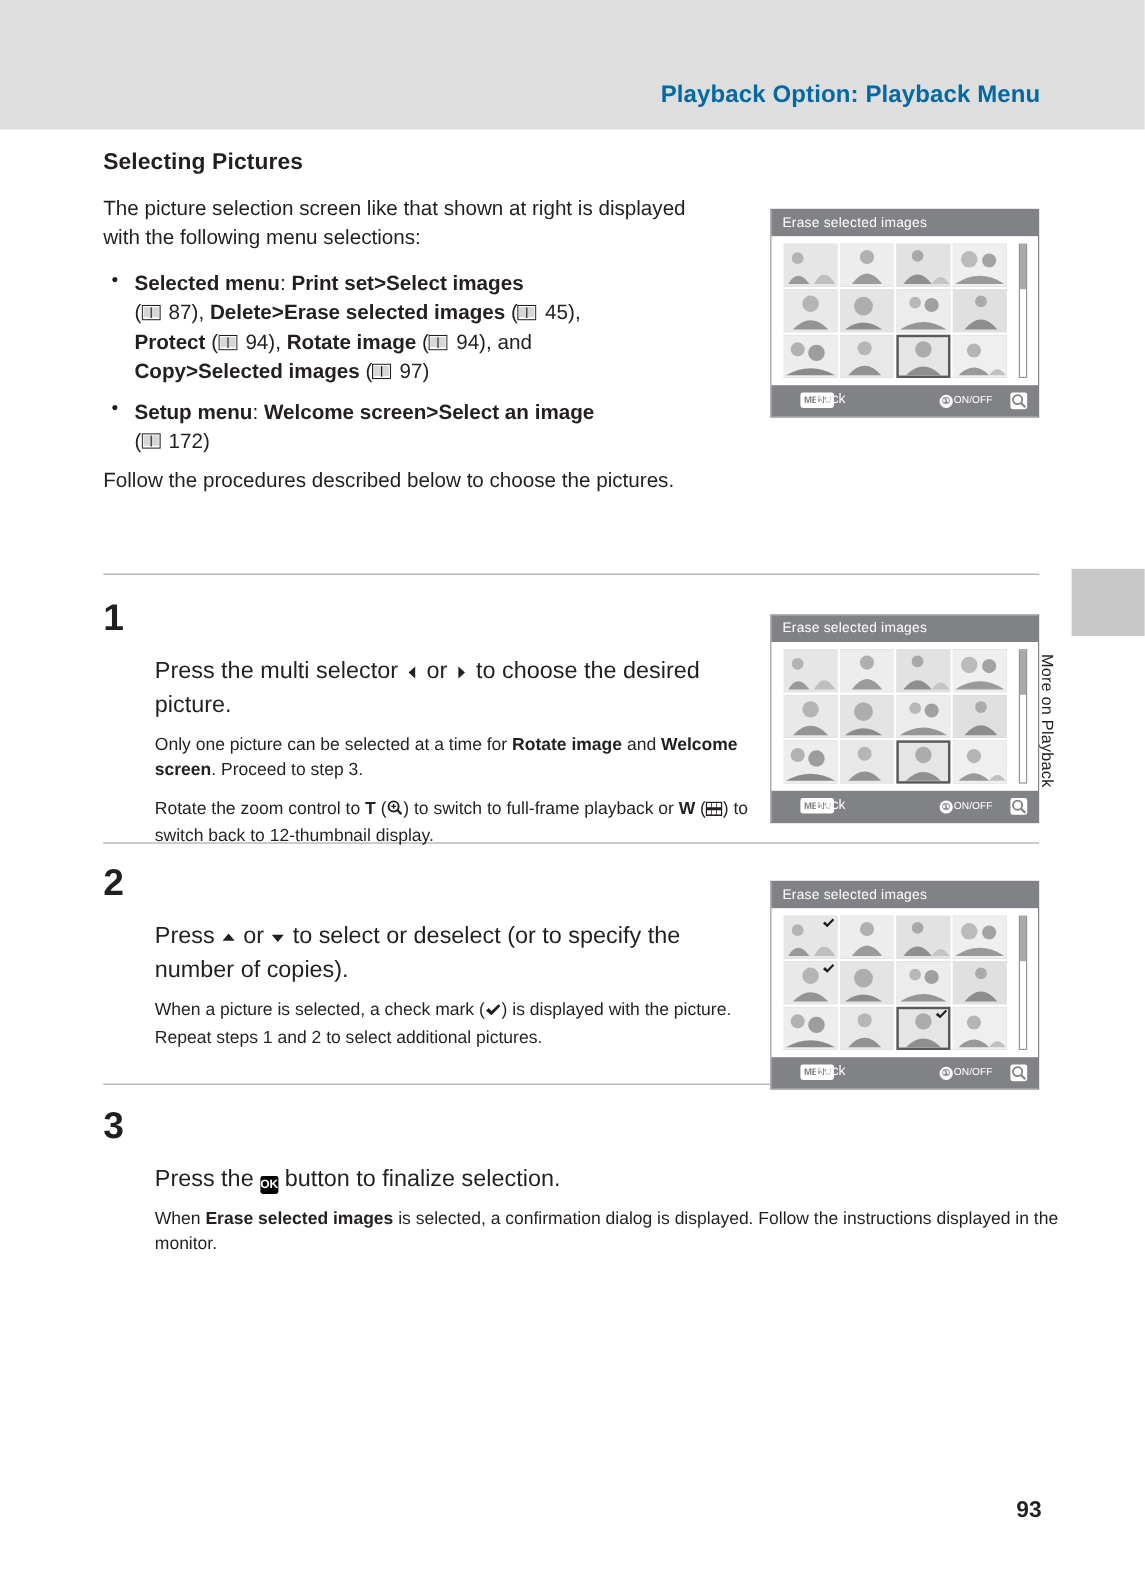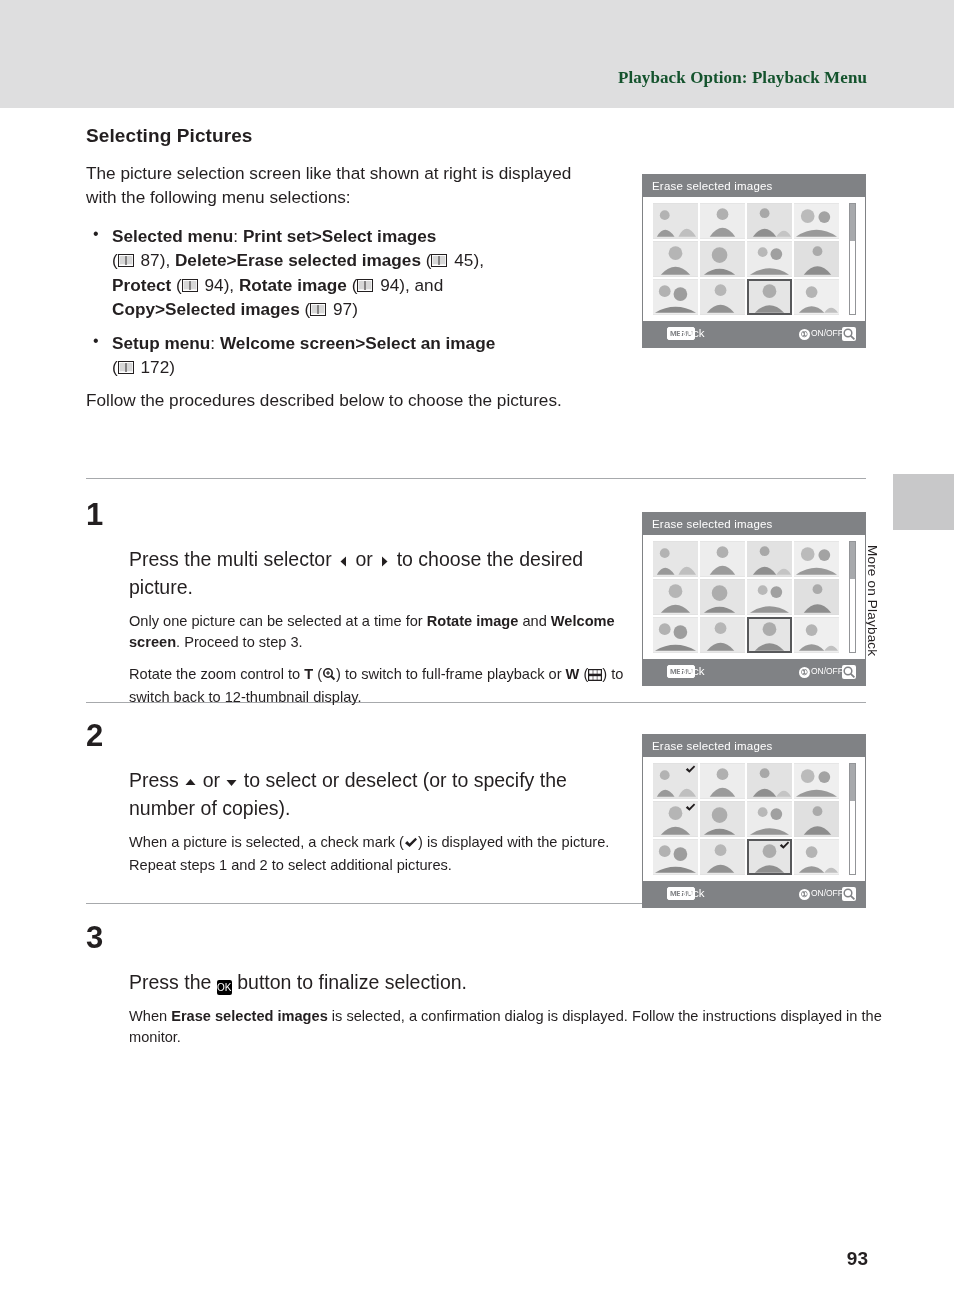--- a/index.html
+++ b/index.html
@@ -25,25 +25,24 @@
     position: absolute;
     left: 0; top: 0;
     width: 954px;
     height: 108px;
     background: #dededf;
   }
   .header-title {
     position: absolute;
     right: 87px;
     top: 68px;
-    font-size: 17px;
+    font-size: 20px;
     font-weight: bold;
-    color: #14532d;
+    color: #0369a1;
     letter-spacing: 0.1px;
-    font-family: Liberation Serif, serif;
   }
   
   .side-tab {
     position: absolute;
     left: 893px;
     top: 474px;
     width: 61px;
     height: 56px;
     background: #c8c8c9;
   }
@@ -253,21 +252,21 @@
   }
   .foot-back {
     position: absolute;
     left: 36px;
     top: 5px;
     font-size: 11.5px;
     line-height: 15px;
   }
   .onoff-wrap {
     position: absolute;
-    right: 22px;
+    right: 38px;
     top: 6px;
     font-size: 8.5px;
     line-height: 13px;
     white-space: nowrap;
   }
   .onoff-dot {
     display: inline-block;
     width: 11px;
     height: 11px;
     border-radius: 50%;
@@ -314,21 +313,21 @@
   .blackbtn {
     display: inline-block;
     width: 15px;
     height: 15px;
     background: #000;
     color: #fff;
     border-radius: 2px;
     text-align: center;
     line-height: 15px;
     font-size: 10px;
-    font-weight: normal;
+    font-weight: bold;
     vertical-align: -2px;
   }
 </style>
 </head>
 <body>
 
 <div class="page">
 
   <div class="header-band"></div>
   <div class="header-title">Playback Option: Playback Menu</div>

